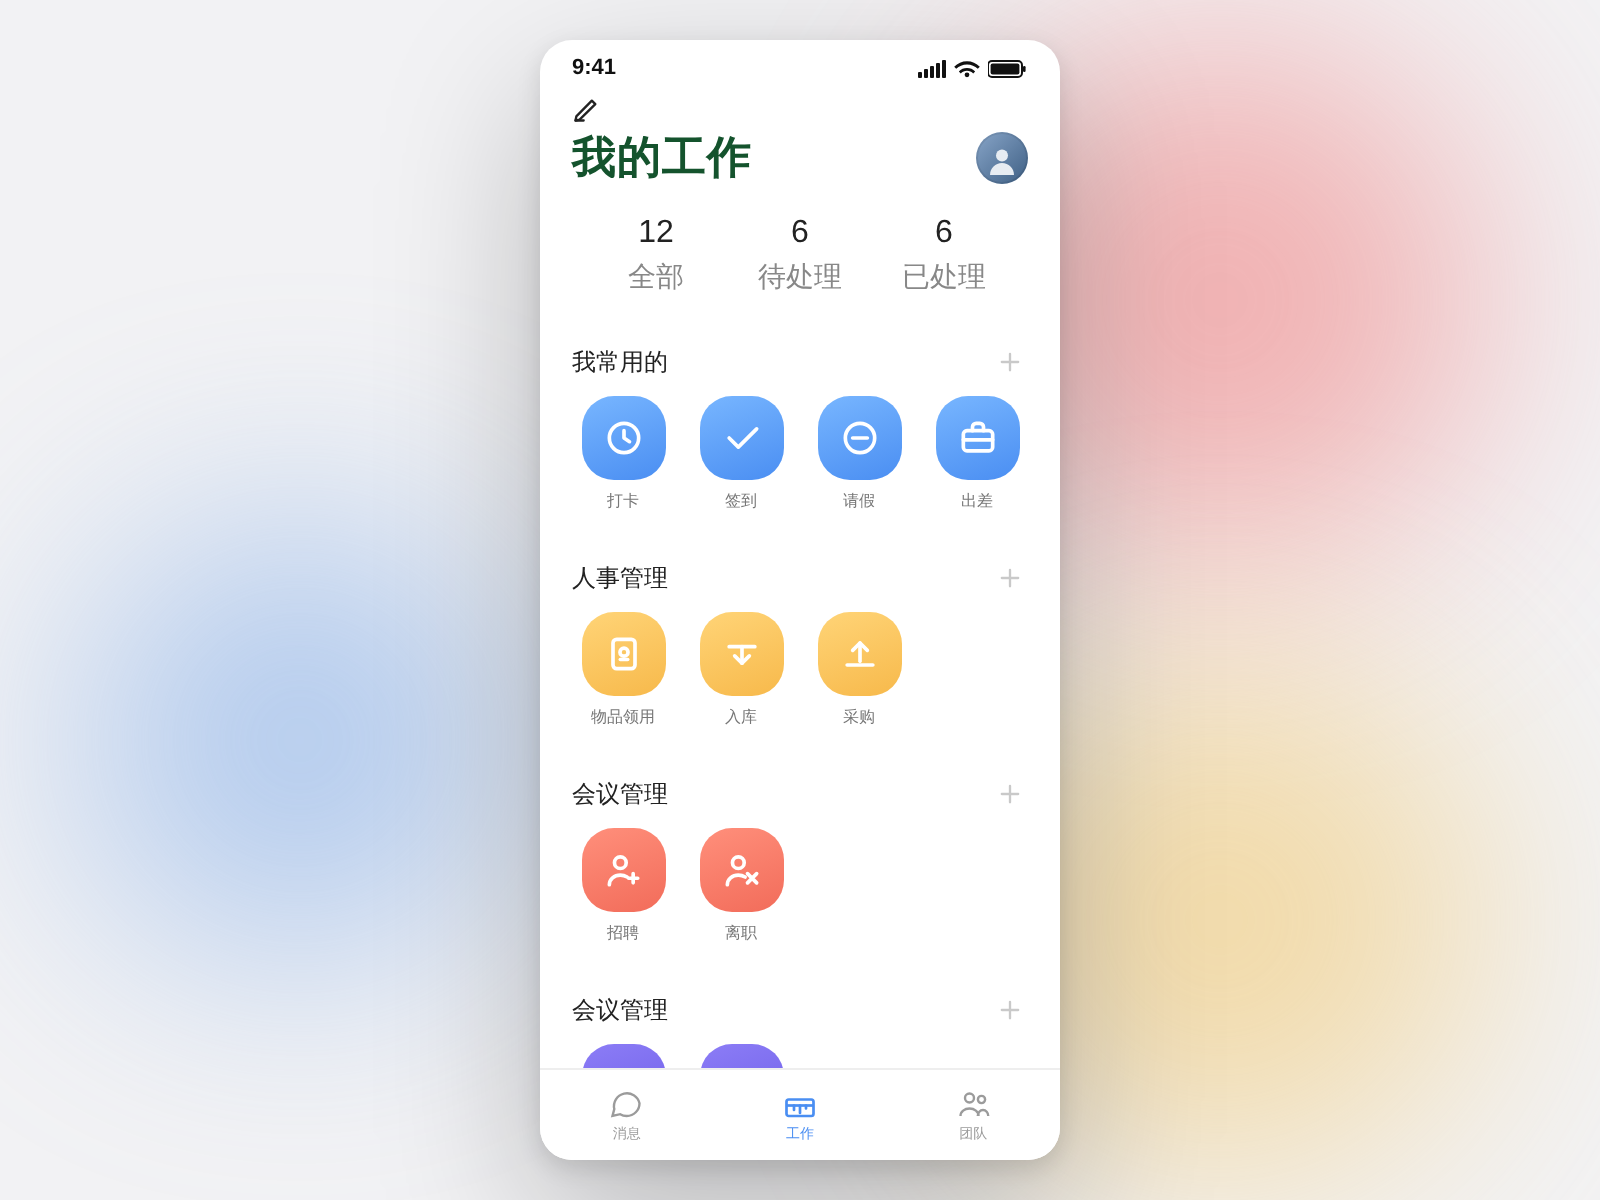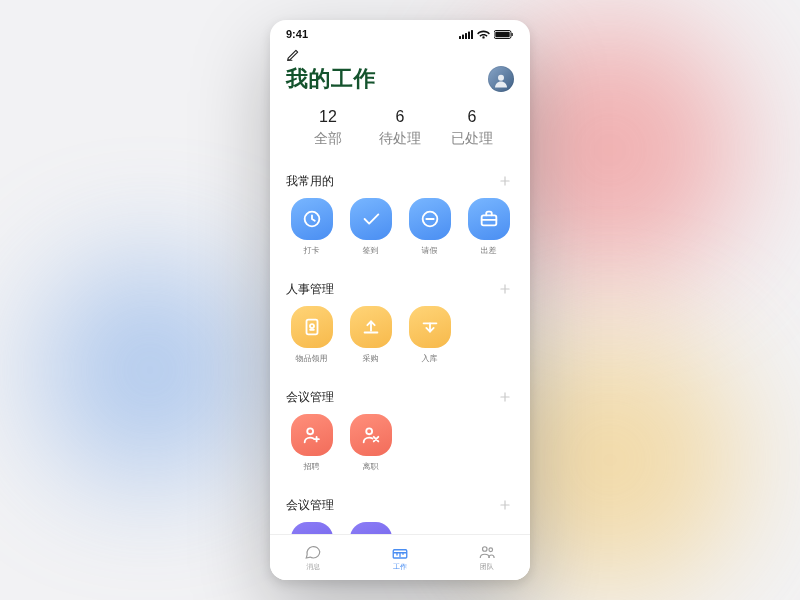--- a/index.html
+++ b/index.html
@@ -212,36 +212,36 @@
                   <rect x="6" y="4" width="12" height="16" rx="2"></rect>
                   <circle cx="12" cy="11" r="2.2"></circle>
                   <path d="M10 15h4"></path>
                 </svg>
               </div>
               <div class="app-lab">物品领用</div>
             </div>
             <div class="app">
               <div class="tile orange">
                 <svg width="22" height="22" viewBox="0 0 24 24" stroke="currentColor" stroke-width="2" fill="none" stroke-linecap="round" stroke-linejoin="round">
+                  <path d="M5 8h14"></path>
+                  <path d="M12 8v9"></path>
+                  <path d="M8 13l4 4 4-4"></path>
+                </svg>
+              </div>
+              <div class="app-lab">入库</div>
+            </div>
+            <div class="app">
+              <div class="tile orange">
+                <svg width="22" height="22" viewBox="0 0 24 24" stroke="currentColor" stroke-width="2" fill="none" stroke-linecap="round" stroke-linejoin="round">
                   <path d="M12 16V6"></path>
                   <path d="M8 10l4-4 4 4"></path>
                   <path d="M5 18h14"></path>
                 </svg>
               </div>
               <div class="app-lab">采购</div>
-            </div>
-            <div class="app">
-              <div class="tile orange">
-                <svg width="22" height="22" viewBox="0 0 24 24" stroke="currentColor" stroke-width="2" fill="none" stroke-linecap="round" stroke-linejoin="round">
-                  <path d="M5 8h14"></path>
-                  <path d="M12 8v9"></path>
-                  <path d="M8 13l4 4 4-4"></path>
-                </svg>
-              </div>
-              <div class="app-lab">入库</div>
             </div>
           </div>
         </div>
         <div class="section">
           <div class="sec-head">
             <div class="sec-title">会议管理</div>
             <div class="sec-add">
               <svg width="14" height="14" viewBox="0 0 24 24" stroke="#c9c9c9" stroke-width="2" stroke-linecap="round">
                 <path d="M12 5v14M5 12h14"></path>
               </svg>

